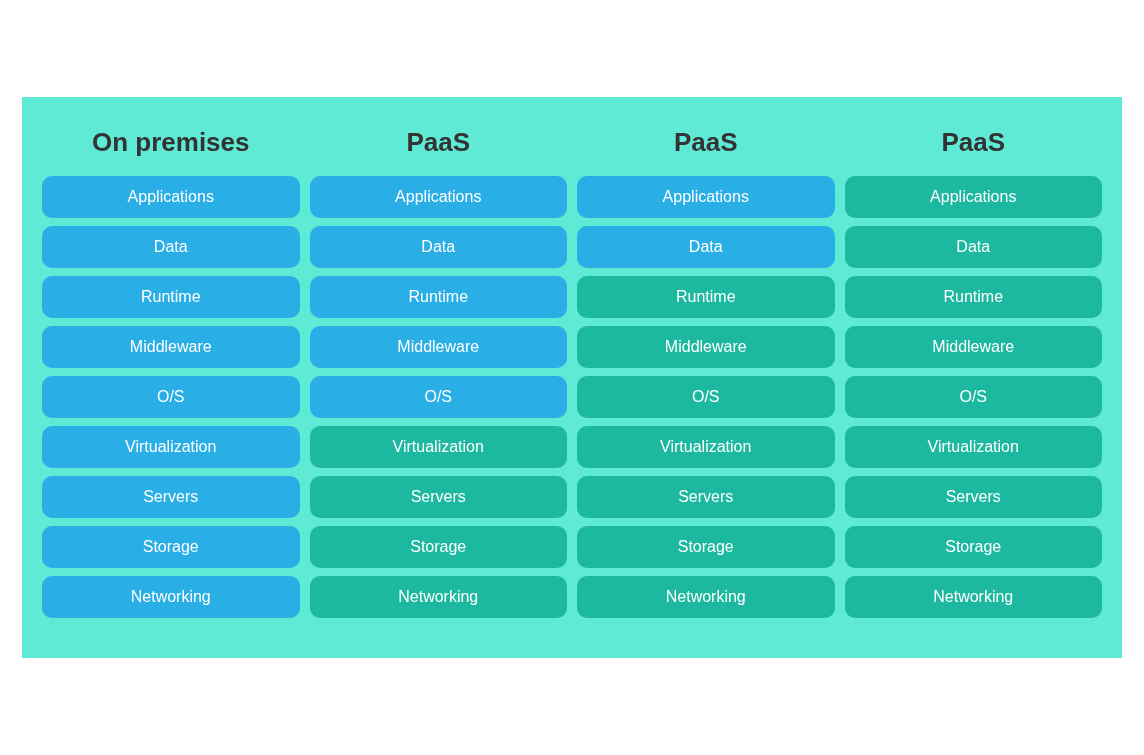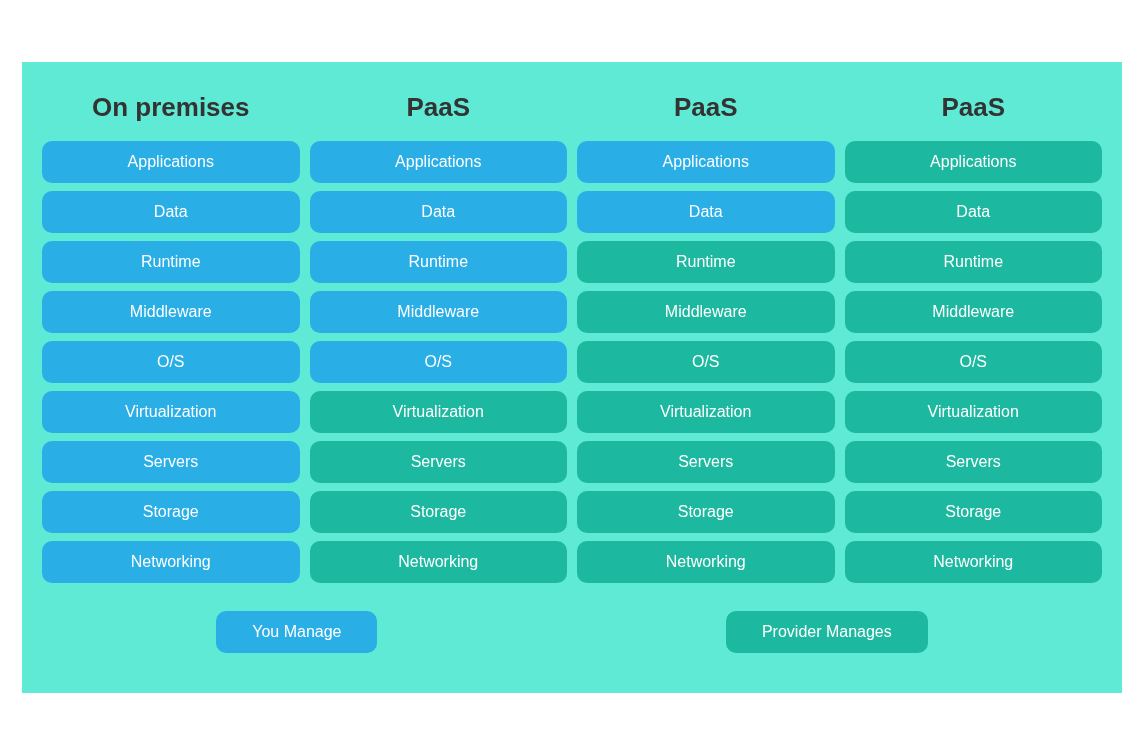--- a/index.html
+++ b/index.html
@@ -140,17 +140,13 @@
           <div class="item-badge teal">Runtime</div>
           <div class="item-badge teal">Middleware</div>
           <div class="item-badge teal">O/S</div>
           <div class="item-badge teal">Virtualization</div>
           <div class="item-badge teal">Servers</div>
           <div class="item-badge teal">Storage</div>
           <div class="item-badge teal">Networking</div>
         </div>
       </div>
     </div>
-  <div class="legend-row">
-    <div class="legend-badge blue">You Manage</div>
-    <div class="legend-badge teal">Provider Manages</div>
-  </div>
 </div>
 
 </body></html>

